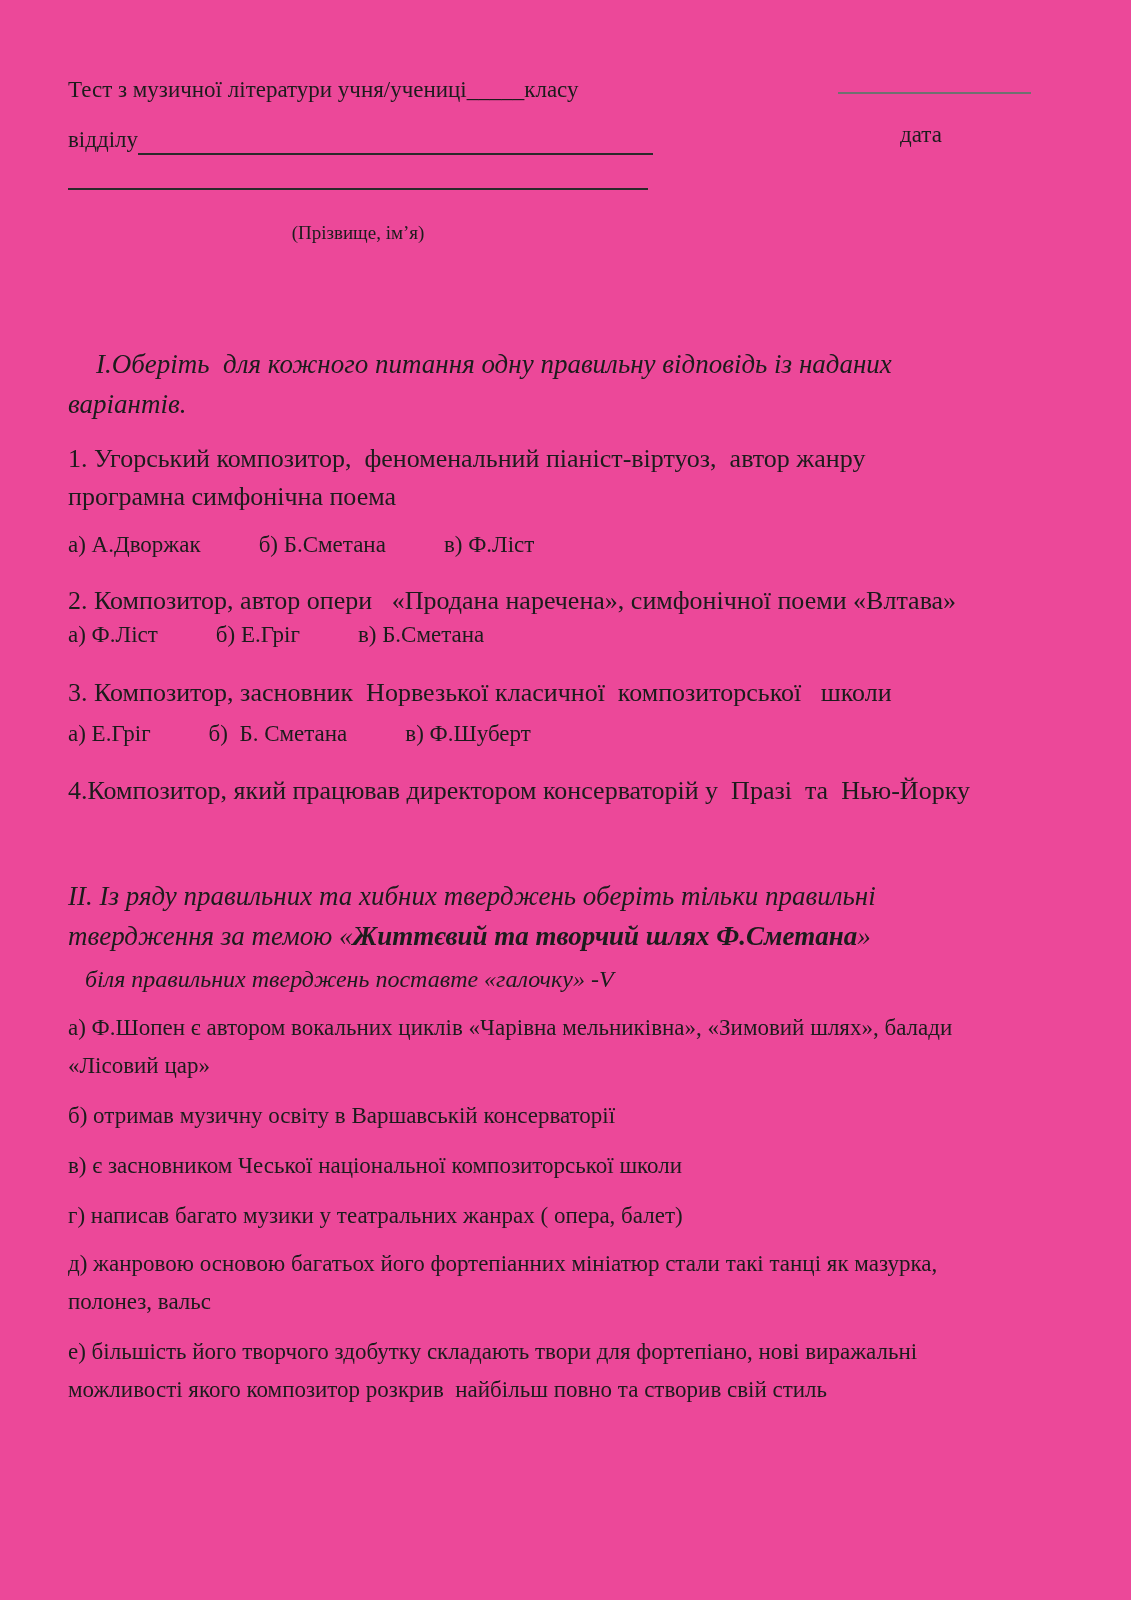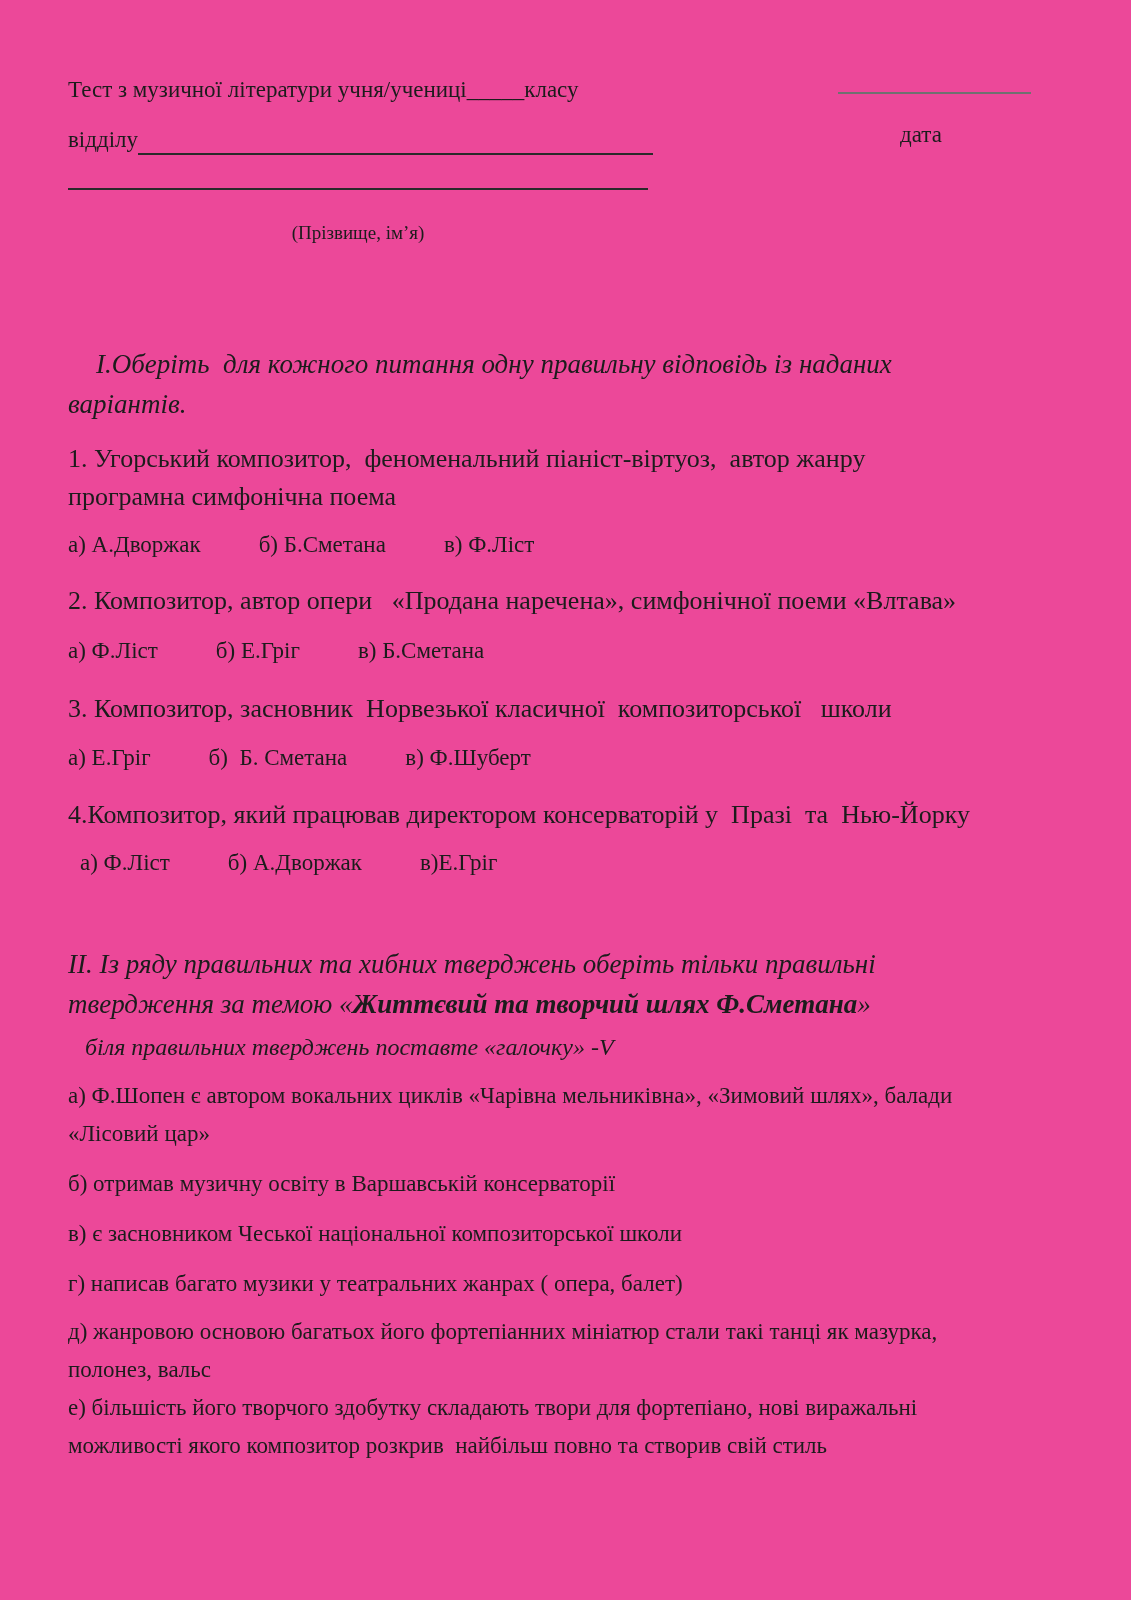--- a/index.html
+++ b/index.html
@@ -67,40 +67,40 @@
 
   
   .q-text { font-size: 26px; line-height: 38px; white-space: pre-wrap; max-width: 1020px; }
   .q1 { margin-top: 16px; }
   .q2 { margin-top: 22px; }
   .q3 { margin-top: 24px; }
   .q4 { margin-top: 23px; }
   .opts { font-size: 23px; line-height: 30px; }
   .opts span { display: inline-block; white-space: pre; margin-right: 58px; }
   .opts1 { margin-top: 14px; }
-  .opts2 { margin-top: 16px; }
-  .opts3 { margin-top: 15px; }
+  .opts2 { margin-top: 0; }
+  .opts3 { margin-top: 7px; }
   .opts4 { margin-top: 14px; padding-left: 12px; }
 
   
   .instr {
     margin-top: 7px;
     font-size: 24px;
     line-height: 32px;
     font-style: italic;
     padding-left: 17px;
     white-space: pre-wrap;
   }
   .stmt { font-size: 23px; line-height: 38px; white-space: pre-wrap; max-width: 1020px; }
   .st-a { margin-top: 14px; }
   .st-b { margin-top: 12px; }
   .st-v { margin-top: 12px; }
   .st-g { margin-top: 12px; }
   .st-d { margin-top: 10px; }
-  .st-e { margin-top: 0; }
+  .st-e { margin-top: 12px; }
 </style>
 </head>
 <body>
 
 <div class="page">
 
   <div class="h-line">Тест з музичної літератури учня/учениці_____класу</div>
 
   <div class="date-blank"></div>
   <div class="date-label">дата</div>
@@ -125,23 +125,20 @@
   <div class="opts opts2">
     <span>а) Ф.Ліст</span><span>б) Е.Гріг</span><span>в) Б.Сметана</span>
   </div>
 
   <div class="q-text q3">3. Композитор, засновник  Норвезької класичної  композиторської   школи</div>
   <div class="opts opts3">
     <span>а) Е.Гріг</span><span>б)  Б. Сметана</span><span>в) Ф.Шуберт</span>
   </div>
 
   <div class="q-text q4">4.Композитор, який працював директором консерваторій у  Празі  та  Нью-Йорку</div>
-  <div class="opts opts4">
-    <span>а) Ф.Ліст</span><span>б) А.Дворжак</span><span>в)Е.Гріг</span>
-  </div>
 
   <div class="sec-head sec2-head"><span>ІІ. Із ряду правильних та хибних тверджень оберіть тільки правильні
 твердження за темою «</span><b>Життєвий та творчий шлях Ф.Сметана</b><span>»</span></div>
 
   <div class="instr">біля правильних тверджень поставте «галочку» -V</div>
 
   <div class="stmt st-a">а) Ф.Шопен є автором вокальних циклів «Чарівна мельниківна», «Зимовий шлях», балади
 «Лісовий цар»</div>
   <div class="stmt st-b">б) отримав музичну освіту в Варшавській консерваторії</div>
   <div class="stmt st-v">в) є засновником Чеської національної композиторської школи</div>

